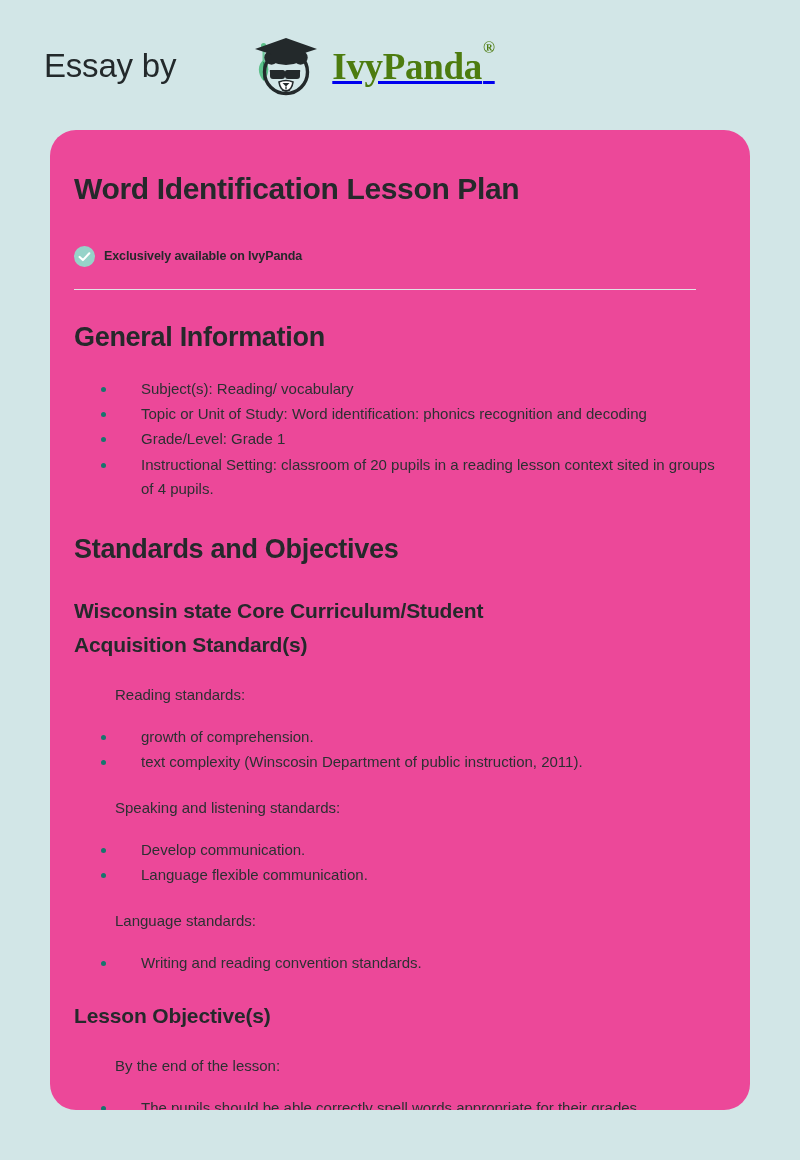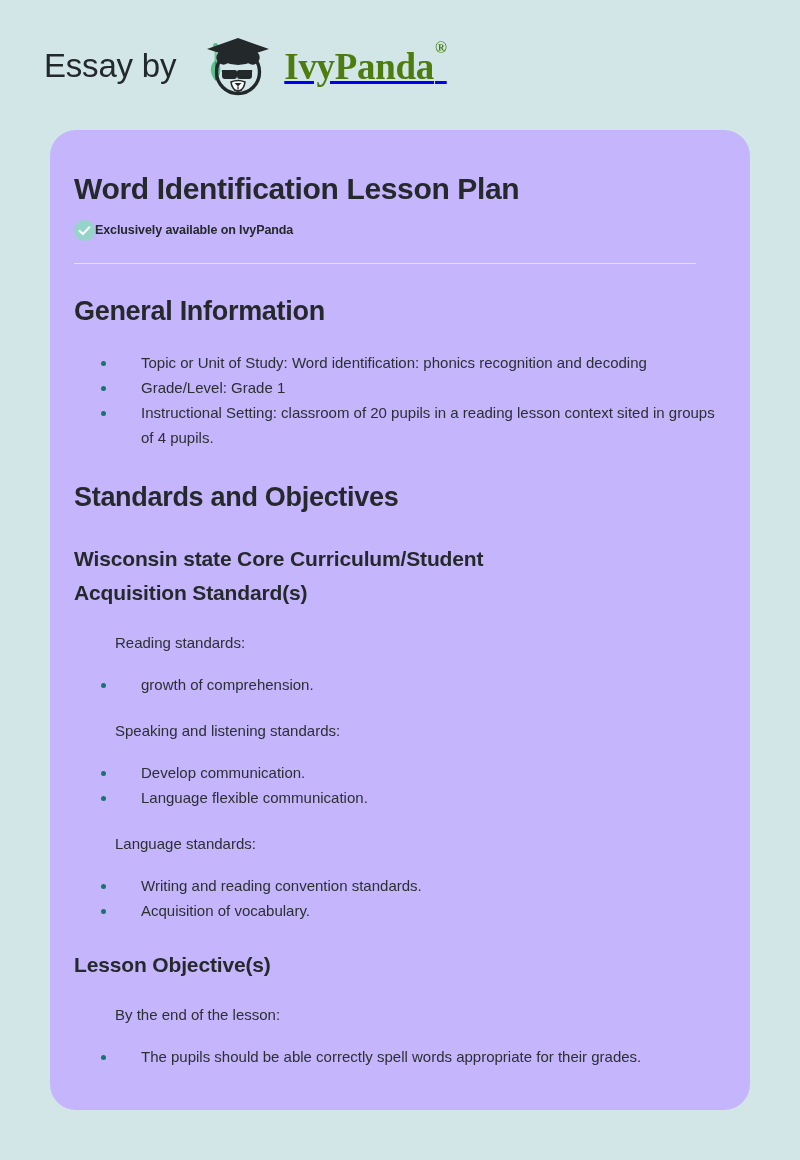--- a/index.html
+++ b/index.html
@@ -15,20 +15,21 @@
     font-family: "Liberation Sans", sans-serif;
     overflow: hidden;
   }
 
   
   .brand {
     height: 130px;
     display: flex;
     align-items: center;
     padding-left: 44px;
+    gap: 48px;
   }
   .brand-essay {
     font-size: 33px;
     font-weight: 400;
     color: #23292b;
     letter-spacing: -0.2px;
     line-height: 1;
   }
   .brand-logo {
     display: flex;
@@ -58,41 +59,41 @@
     font-weight: 700;
     position: relative;
     top: -12px;
     left: 1px;
   }
 
   
   .card {
     position: relative;
     margin: 0 50px;
-    background: #c4b5fd;
+    background: #ec4899;
     border-radius: 26px 26px 26px 26px;
     height: 980px;
     padding: 34px 27px 0 24px;
     overflow: hidden;
   }
 
   h1.doc-title {
     font-size: 30px;
     font-weight: 700;
     color: #25292b;
     margin: 6px 0 0 0;
     letter-spacing: -0.35px;
     line-height: 1.25;
   }
 
   .exclusive {
     display: flex;
     align-items: center;
-    margin-top: 12px;
-    gap: 0;
+    margin-top: 38px;
+    gap: 9px;
   }
   .check-badge {
     width: 21px;
     height: 21px;
     border-radius: 50%;
     background: #96d3c9;
     display: flex;
     align-items: center;
     justify-content: center;
     flex: 0 0 auto;
@@ -214,44 +215,45 @@
         <path d="M5.6 10.9 L8.9 14.1 L15.3 7.3" stroke="#ffffff" stroke-width="2.1" fill="none" stroke-linecap="round" stroke-linejoin="round"></path>
       </svg>
     </span>
     <span class="exclusive-text">Exclusively available on IvyPanda</span>
   </div>
 
   <div class="divider"></div>
 
   <h2 class="section">General Information</h2>
   <ul class="bullets first">
+    <li>Subject(s): Reading/ vocabulary</li>
     <li>Topic or Unit of Study: Word identification: phonics recognition and decoding</li>
     <li>Grade/Level: Grade 1</li>
     <li>Instructional Setting: classroom of 20 pupils in a reading lesson context sited in groups of 4 pupils.</li>
   </ul>
 
   <h2 class="section">Standards and Objectives</h2>
 
   <h3 class="subsection">Wisconsin state Core Curriculum/Student Acquisition Standard(s)</h3>
 
   <p class="lead">Reading standards:</p>
   <ul class="bullets">
     <li>growth of comprehension.</li>
+    <li>text complexity (Winscosin Department of public instruction, 2011).</li>
   </ul>
 
   <p class="lead">Speaking and listening standards:</p>
   <ul class="bullets">
     <li>Develop communication.</li>
     <li>Language flexible communication.</li>
   </ul>
 
   <p class="lead">Language standards:</p>
   <ul class="bullets">
     <li>Writing and reading convention standards.</li>
-    <li>Acquisition of vocabulary.</li>
   </ul>
 
   <h3 class="subsection tight">Lesson Objective(s)</h3>
 
   <p class="lead">By the end of the lesson:</p>
   <ul class="bullets">
     <li>The pupils should be able correctly spell words appropriate for their grades.</li>
   </ul>
 
 </div>

